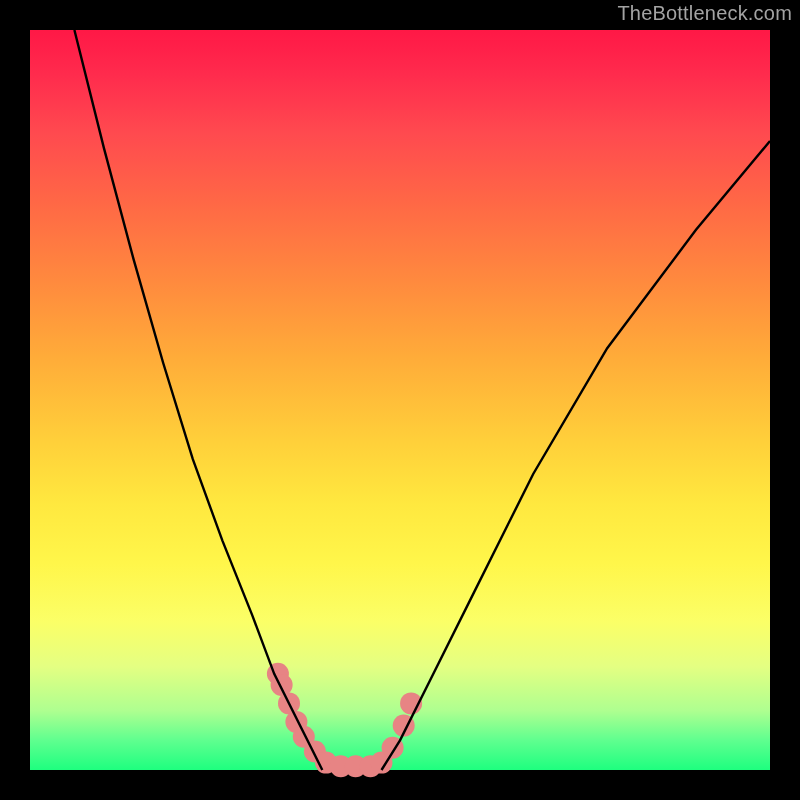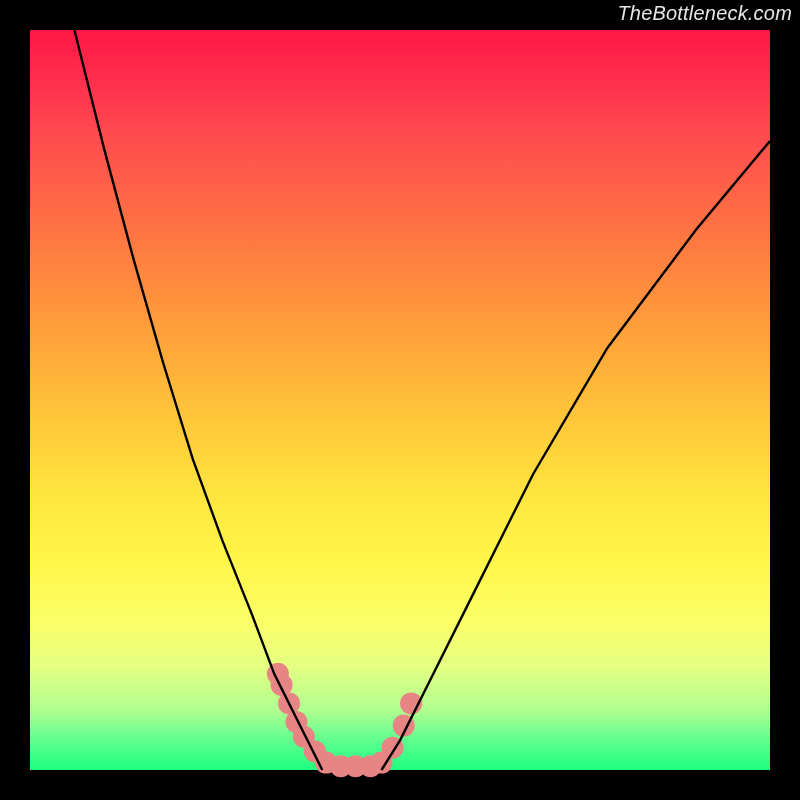--- a/index.html
+++ b/index.html
@@ -38,26 +38,25 @@
       #e4ff82 86%,
       #aeff90 92%,
       #5fff8f 96%,
       #1eff7f 100%
     );
   }
   .watermark {
     position: absolute;
     top: 2px;
     right: 8px;
-    color: #e5e5e5;
+    color: #a3a3a3;
     font-size: 20px;
     font-weight: 500;
     letter-spacing: 0.2px;
     pointer-events: none;
-    font-style: italic;
   }
   svg.curves {
     position: absolute;
     left: 0;
     top: 0;
     width: 740px;
     height: 740px;
     overflow: visible;
   }
 </style>

